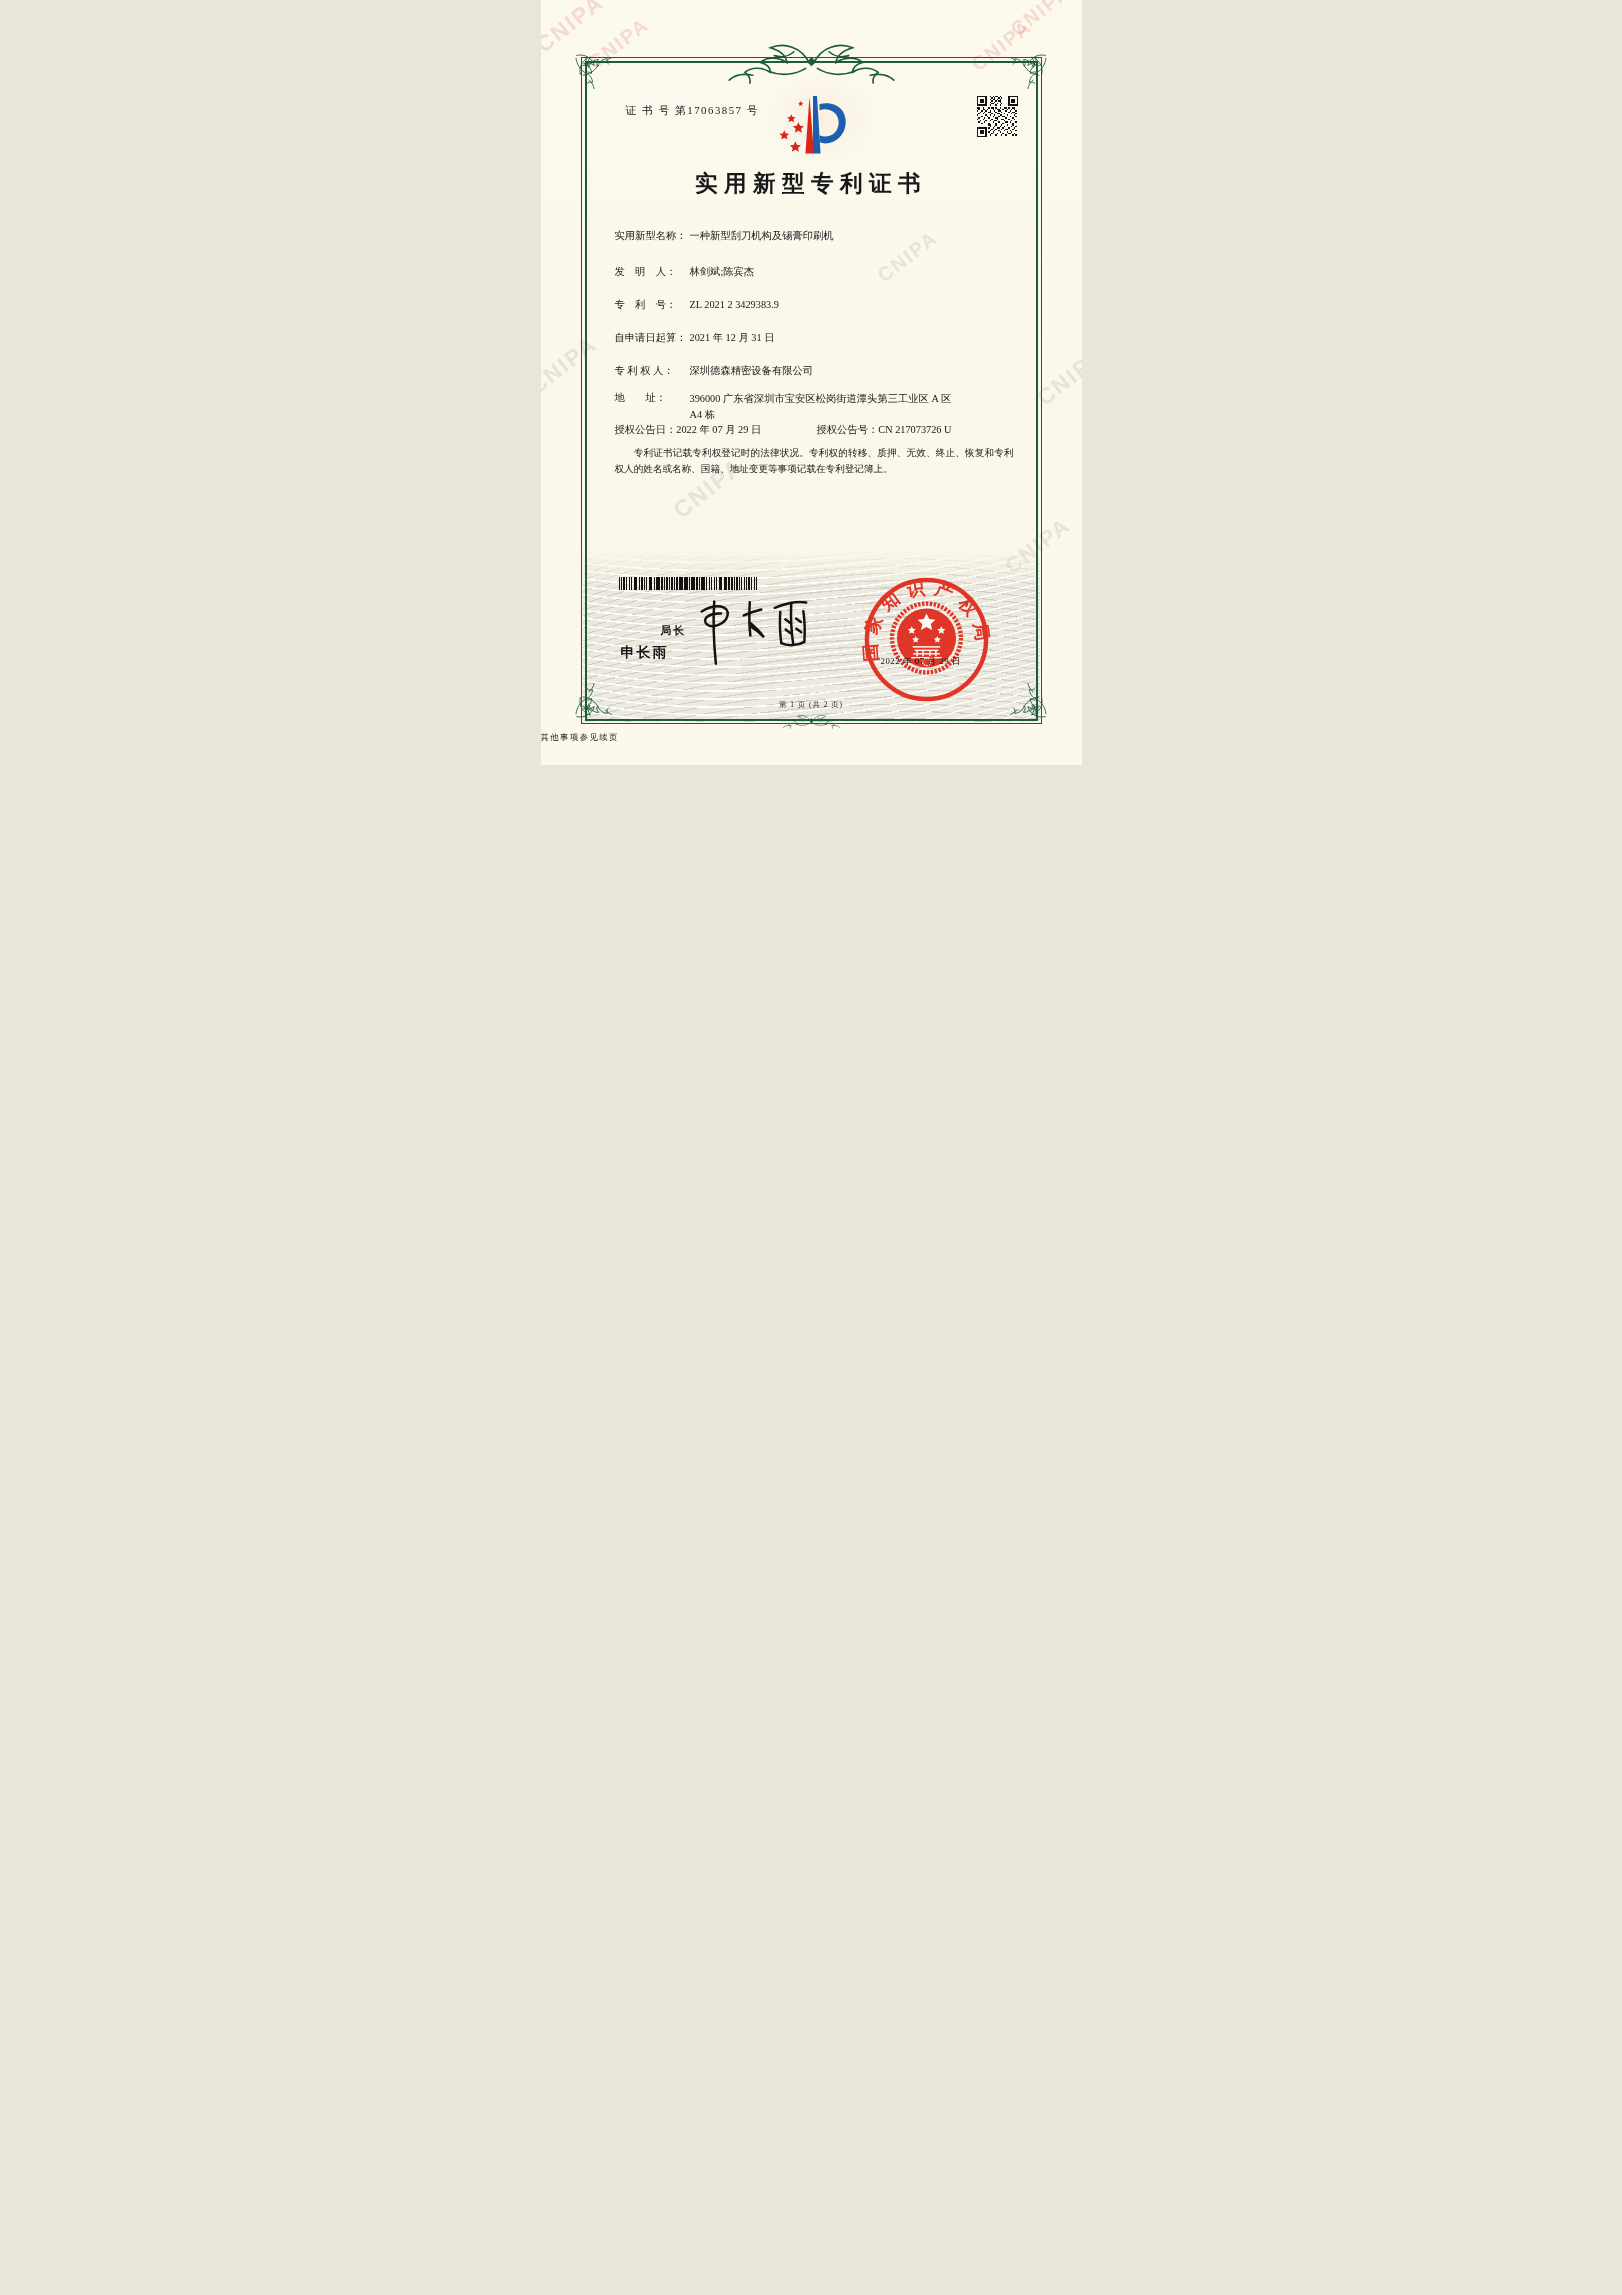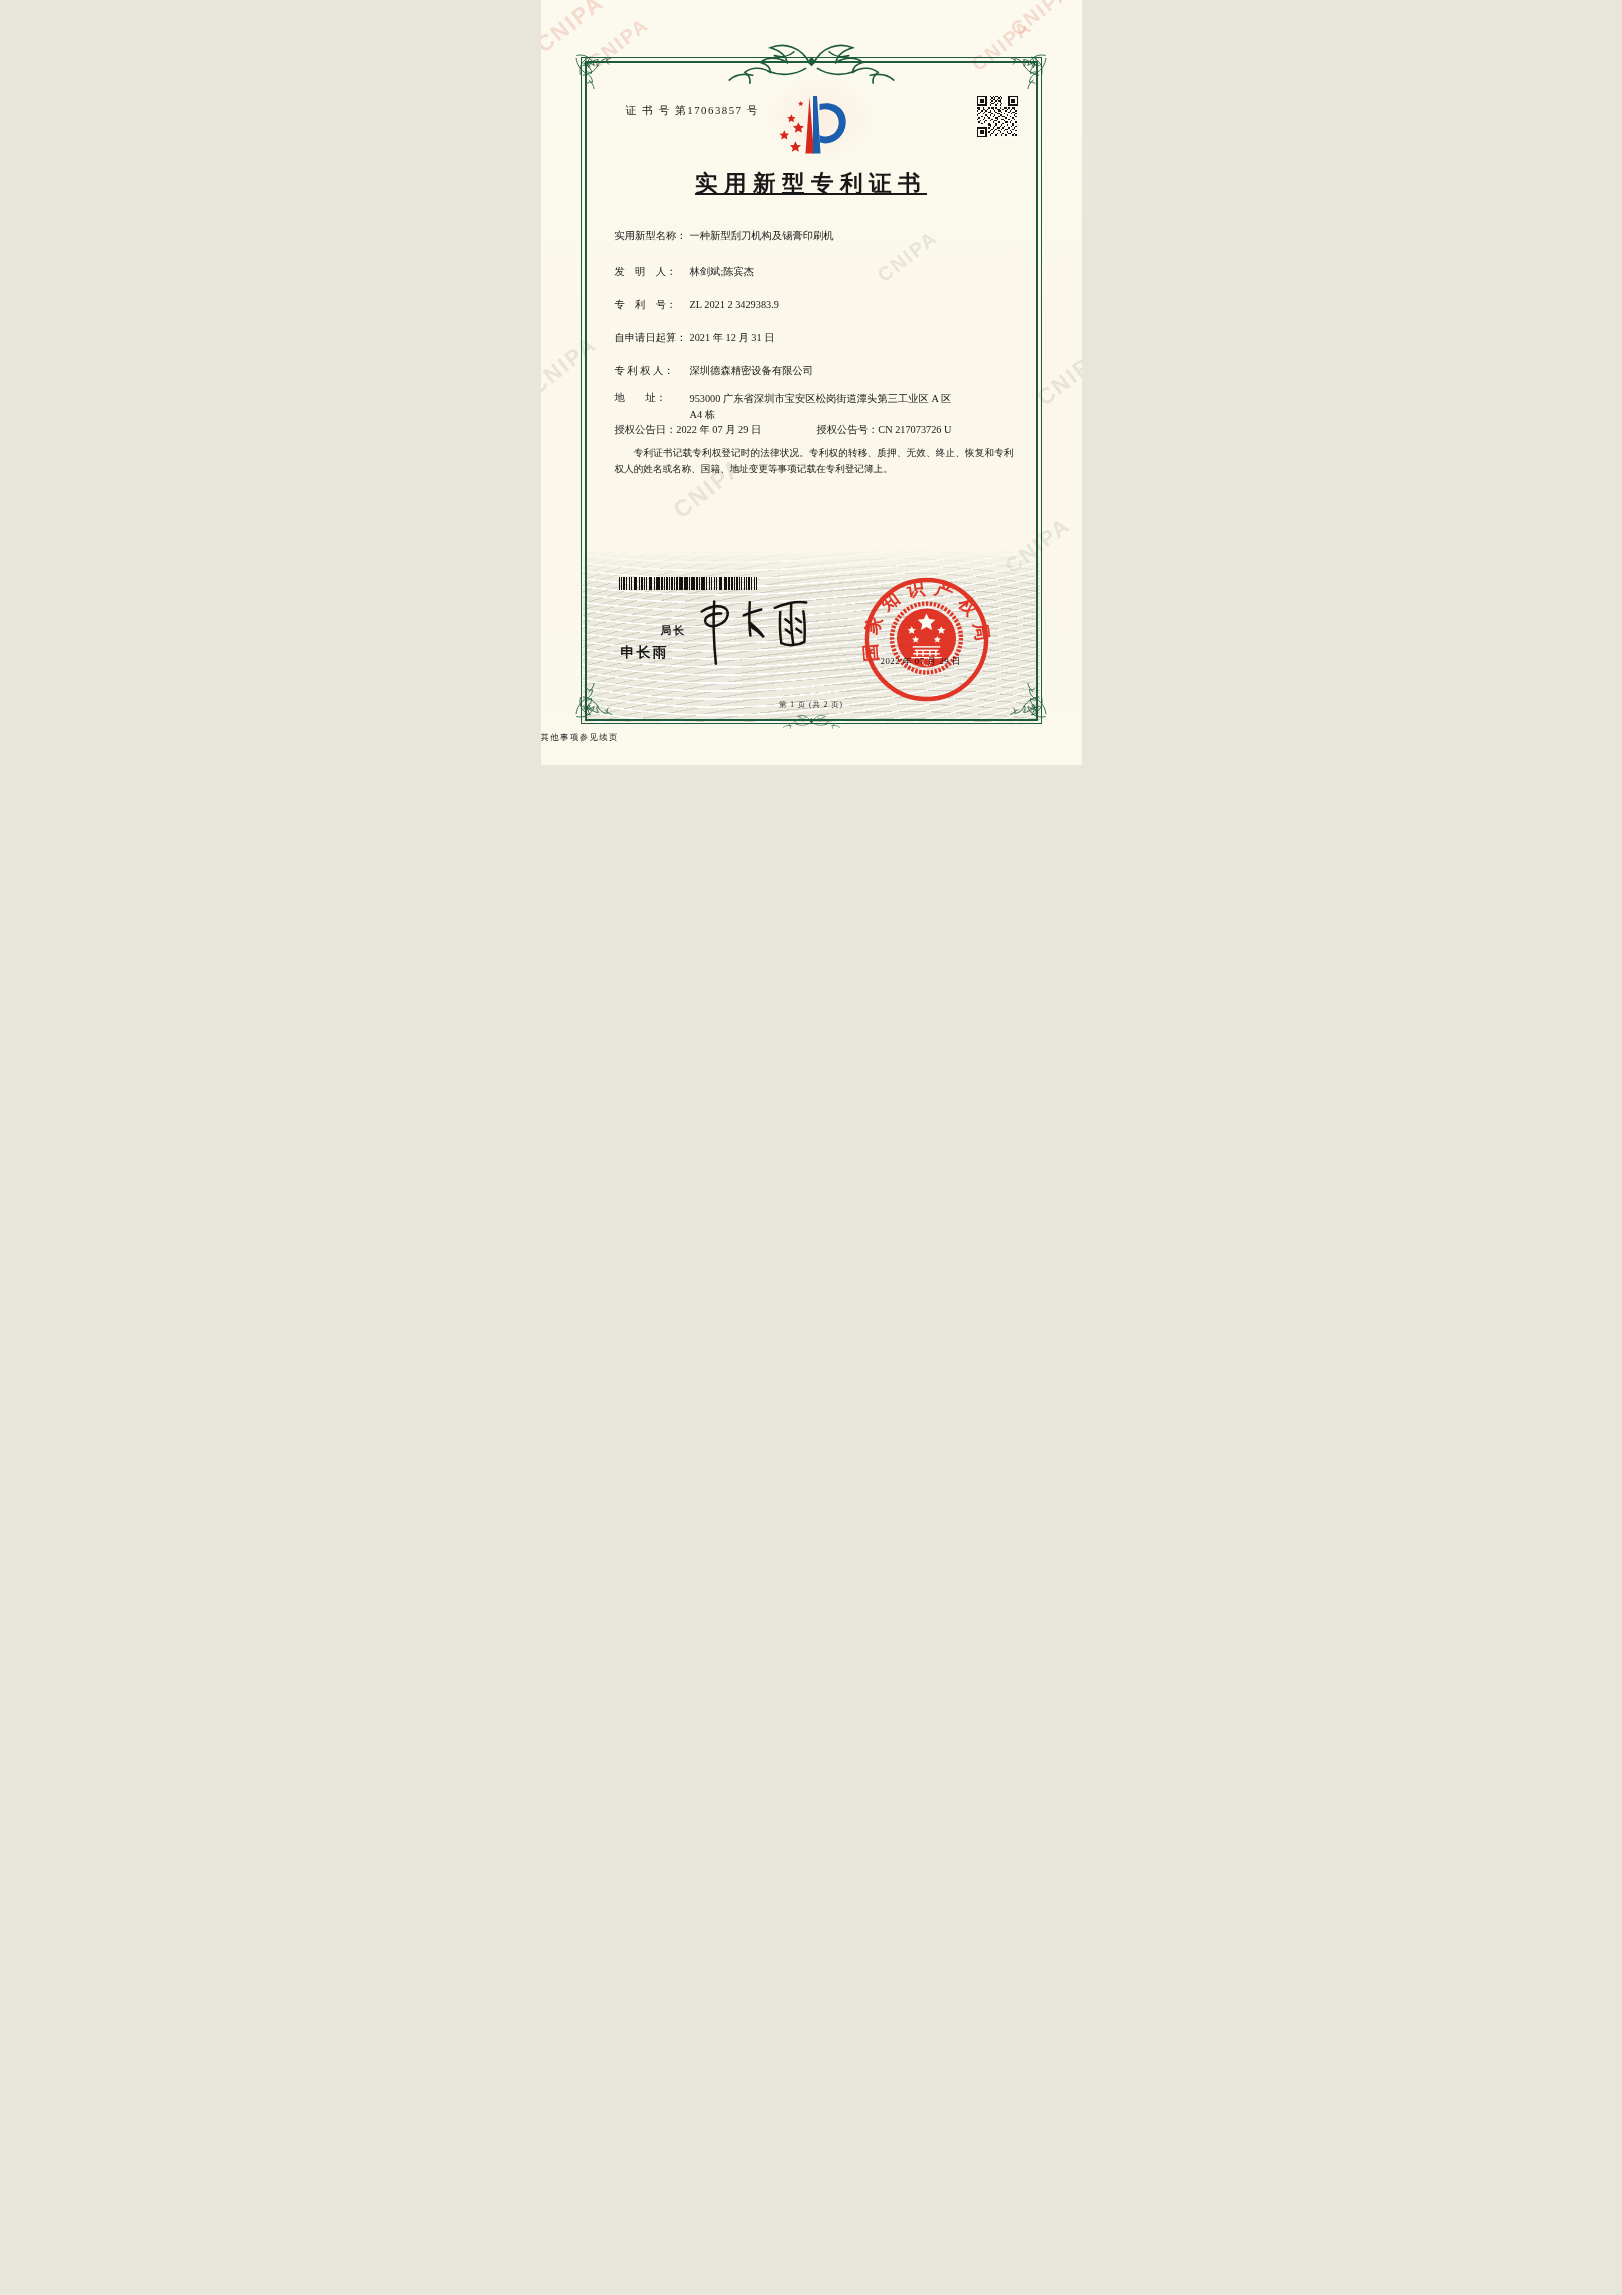--- a/index.html
+++ b/index.html
@@ -51,21 +51,21 @@
   .orn-c{width:42px;height:42px;}
   .orn-tl{left:29.4px;top:47px;}
   .orn-tr{left:469px;top:47px;transform:scale(-1,1);}
   .orn-bl{left:29.4px;top:683px;transform:scale(1,-1);}
   .orn-br{left:469px;top:683px;transform:scale(-1,-1);}
   
   .cert-no{position:absolute;left:70px;top:104px;font-size:10.8px;letter-spacing:1.5px;margin-left:15px;}
   .logo{position:absolute;left:236px;top:89px;width:76px;height:73px;}
   .qr{position:absolute;left:436px;top:96px;width:41px;height:41px;}
   .title{position:absolute;left:0;top:168px;width:100%;text-align:center;
-    font-size:22.6px;font-weight:bold;letter-spacing:6.4px;text-decoration:underline;}
+    font-size:22.6px;font-weight:bold;letter-spacing:6.4px;}
   
   .row{position:absolute;left:74px;font-size:10.3px;white-space:nowrap;}
   .row .lab{display:inline-block;width:75px;}
   .row-name{top:229px;}
   .row-inventor{top:265px;}
   .row-patno{top:298px;}
   .row-filing{top:331px;}
   .row-patentee{top:364px;}
   .row-addr{top:391px;white-space:normal;width:407px;}
   .row-addr .lab{vertical-align:top;font-family:Liberation Serif, serif;}
@@ -203,21 +203,21 @@
   <div class="row row-patno">
     <span class="lab">专　利　号：</span><span class="val">ZL 2021 2 3429383.9</span>
   </div>
   <div class="row row-filing">
     <span class="lab">自申请日起算：</span><span class="val">2021 年 12 月 31 日</span>
   </div>
   <div class="row row-patentee">
     <span class="lab">专 利 权 人：</span><span class="val">深圳德森精密设备有限公司</span>
   </div>
   <div class="row row-addr">
-    <span class="lab">地　　址：</span><span class="val"><span>953000 广东省深圳市宝安区松岗街道潭头第三工业区 A 区</span><br><span>A4 栋</span></span>
+    <span class="lab">地　　址：</span><span class="val"><span>396000 广东省深圳市宝安区松岗街道潭头第三工业区 A 区</span><br><span>A4 栋</span></span>
   </div>
   <div class="row row-grant">
     <span>授权公告日：</span><span>2022 年 07 月 29 日</span>
   </div>
   <div class="grant-no">
     <span>授权公告号：</span><span>CN 217073726 U</span>
   </div>
 
   <div class="body-text">
     <p>专利证书记载专利权登记时的法律状况。专利权的转移、质押、无效、终止、恢复和专利权人的姓名或名称、国籍、地址变更等事项记载在专利登记簿上。</p>

